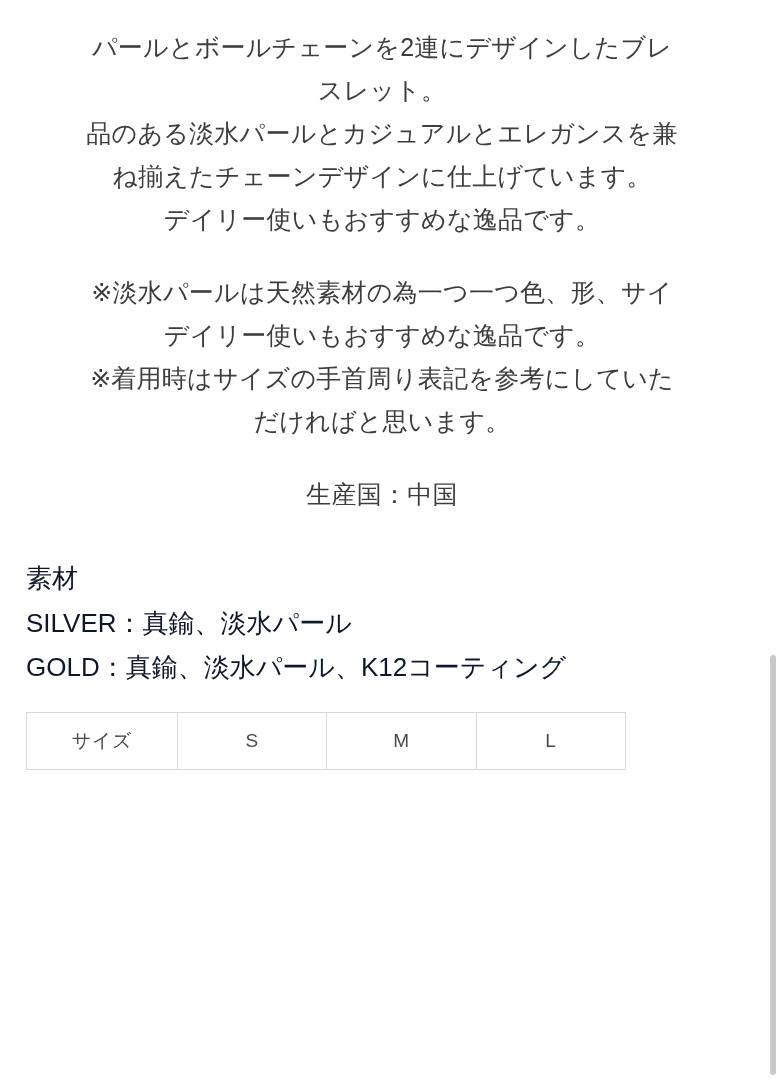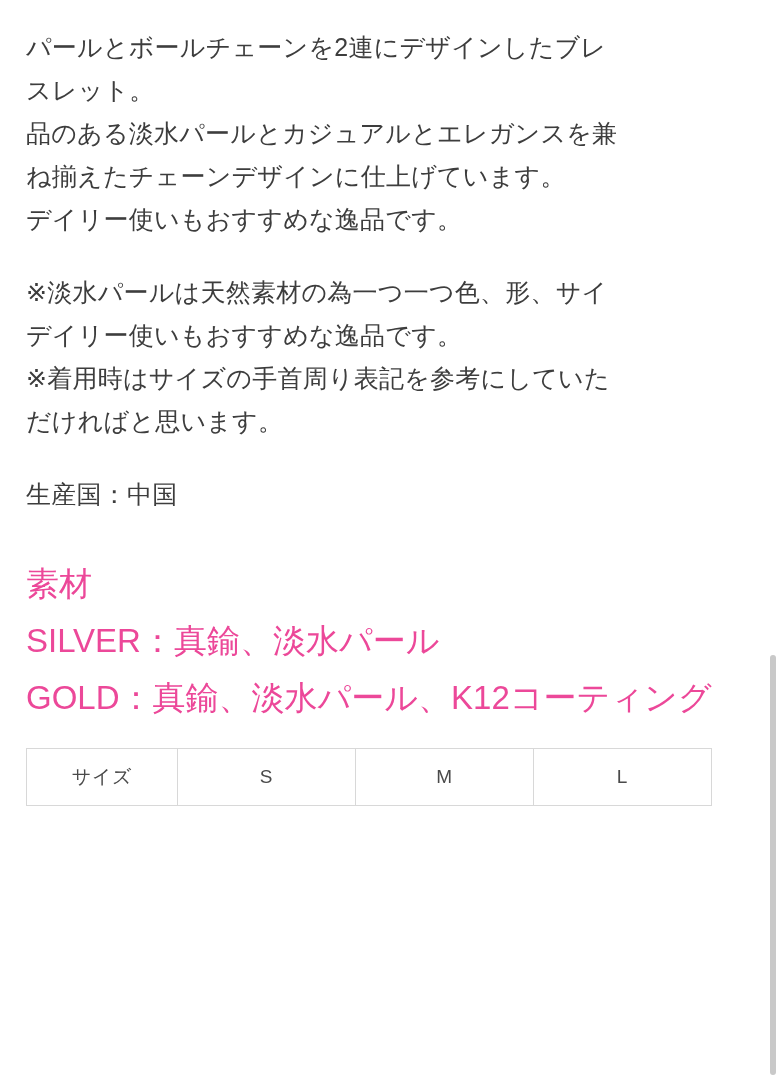--- a/index.html
+++ b/index.html
@@ -27,33 +27,34 @@
     letter-spacing: 0.01em;
     color: #3d3d3d;
     margin: 0 0 30px 0;
     font-weight: 400;
   }
   .para.tight {
     margin-bottom: 40px;
   }
   .para .line {
     display: block;
+    text-align: center;
   }
   .material-block {
     margin: 0 0 22px 0;
   }
   .material-block .line {
     display: block;
-    font-size: 33px;
+    font-size: 26px;
     line-height: 1.72;
-    color: #ec4899;
+    color: #0f172a;
   }
   table.size-table {
     border-collapse: collapse;
-    width: 686px;
+    width: 600px;
     margin-top: 10px;
     table-layout: fixed;
   }
   table.size-table td {
     border: 1px solid #d8d8d8;
     height: 54px;
     text-align: center;
     vertical-align: middle;
     font-size: 19px;
     color: #4a4a4a;

